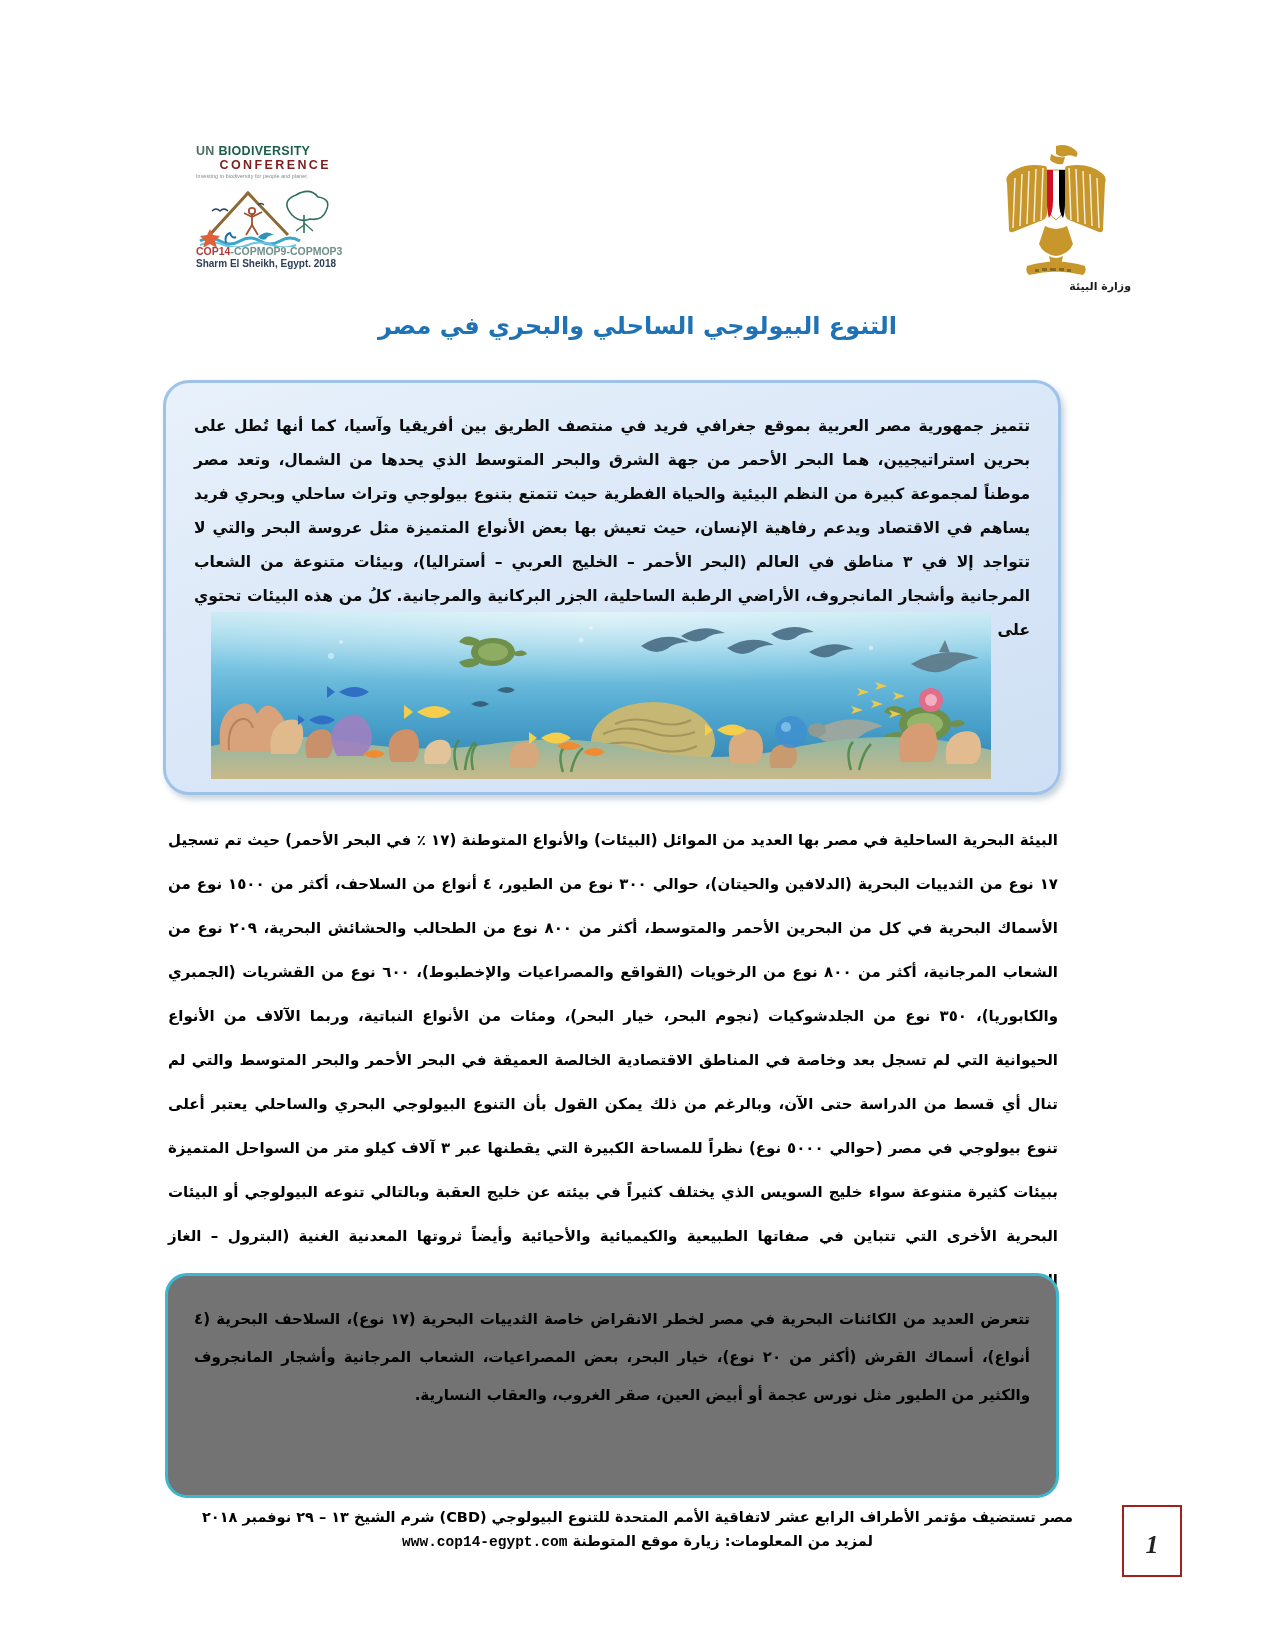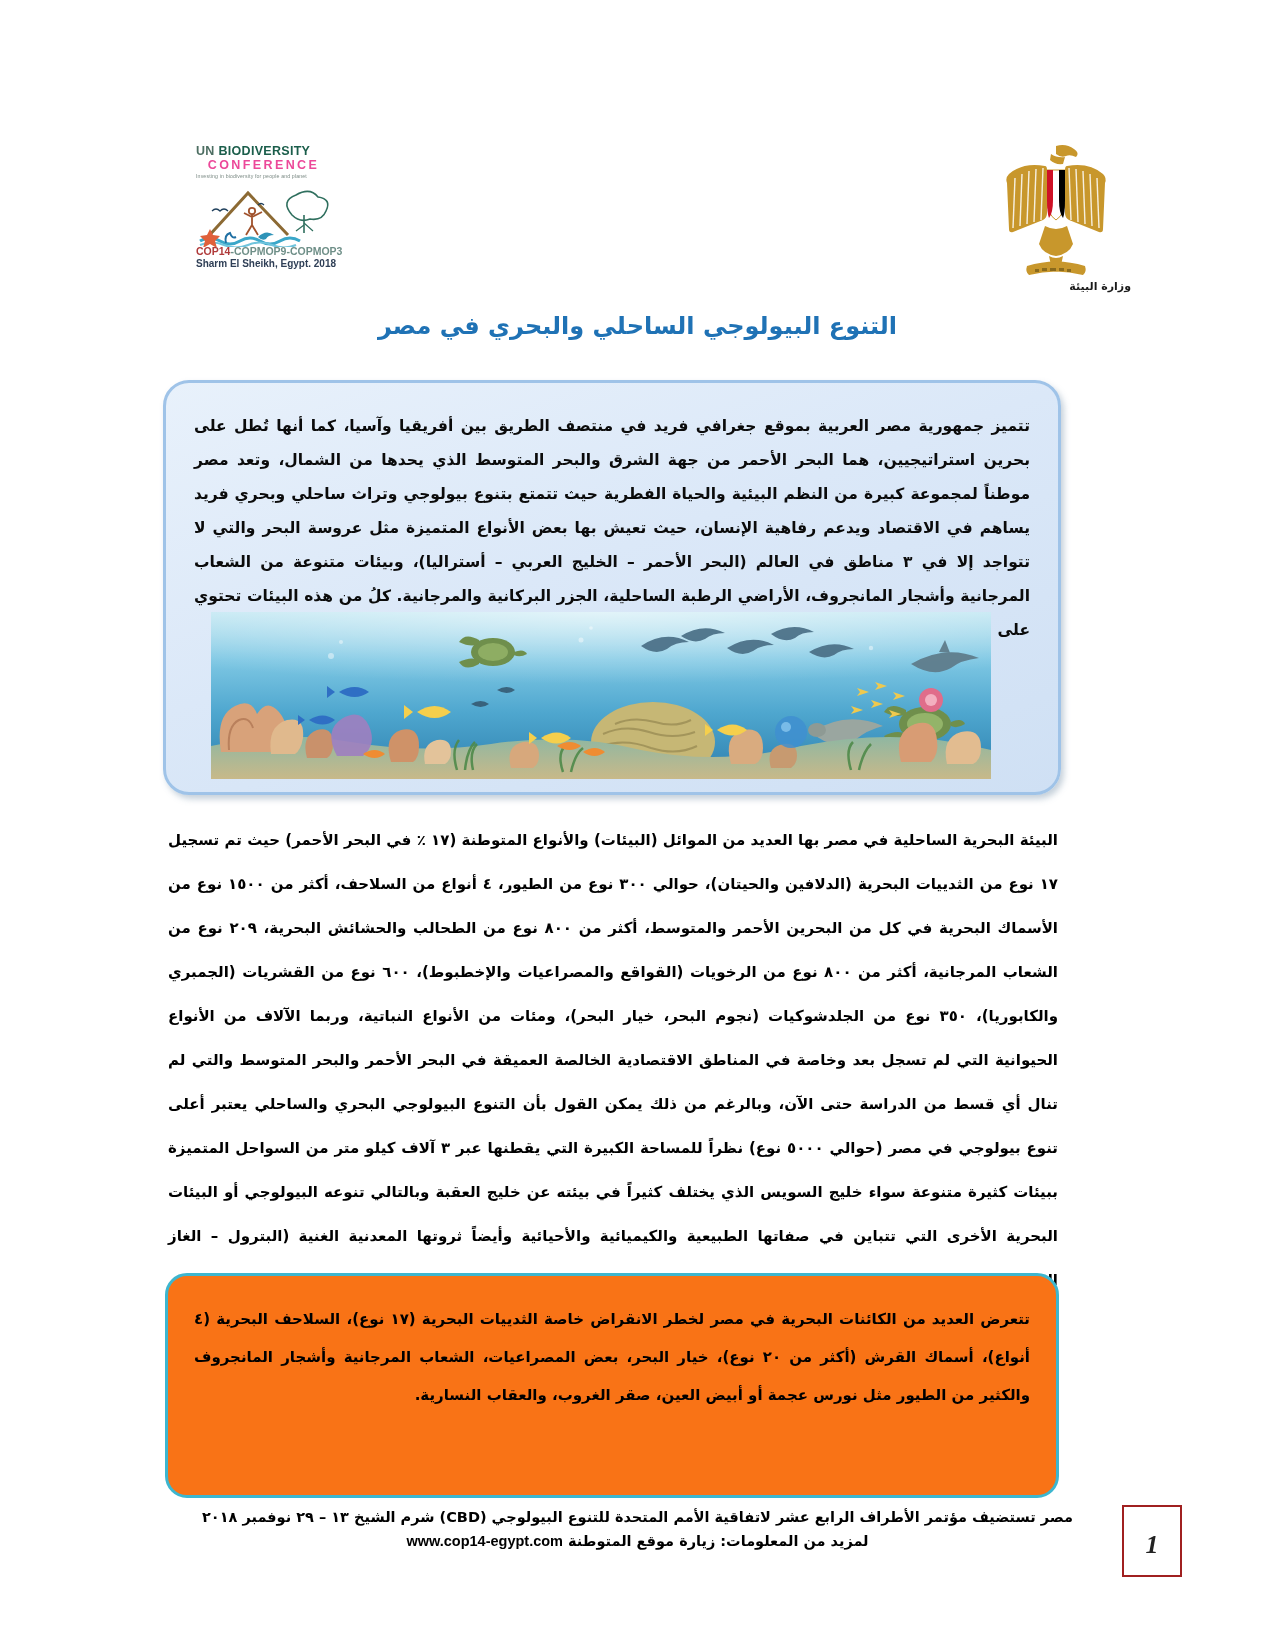--- a/index.html
+++ b/index.html
@@ -45,24 +45,24 @@
     text-align: left;
     white-space: nowrap;
     font-family: "Liberation Sans", sans-serif;
   }
   .logo-un .un-word { color: #4d6e62; }
   .logo-un .bio-word { color: #1b5e4b; }
   .logo-un .l2 {
     font-size: 12.5px;
     font-weight: bold;
     letter-spacing: 2.4px;
-    color: #ec4899;
+    color: #7f1d1d;
     line-height: 14px;
     direction: ltr;
-    text-align: center;
+    text-align: right;
     white-space: nowrap;
     font-family: "Liberation Sans", sans-serif;
   }
   .logo-un .l3 {
     font-size: 5.2px;
     color: #7b8a84;
     letter-spacing: 0.15px;
     direction: ltr;
     text-align: left;
     margin-top: 1px;
@@ -186,21 +186,21 @@
   
   .callout-box {
     position: absolute;
     top: 1273px;
     left: 165px;
     width: 894px;
     height: 225px;
     box-sizing: border-box;
     border: 3px solid #3db6cf;
     border-radius: 22px;
-    background: #f97316;
+    background: #737373;
     padding: 24px 26px;
   }
   .callout-text {
     direction: rtl;
     text-align: justify;
     text-align-last: right;
     font-size: 15px;
     font-weight: bold;
     line-height: 38px;
     color: #000000;
@@ -224,21 +224,21 @@
   .footer-line2 {
     text-align: center;
     font-size: 14.5px;
     font-weight: bold;
     color: #000;
     line-height: 24px;
   }
   .footer-url {
     direction: ltr;
     unicode-bidi: embed;
-    font-family: Liberation Sans, sans-serif;
+    font-family: Liberation Mono, monospace;
   }
   .page-number-box {
     position: absolute;
     top: 1505px;
     left: 1122px;
     width: 60px;
     height: 72px;
     border: 2px solid #a02020;
     box-sizing: border-box;
   }

